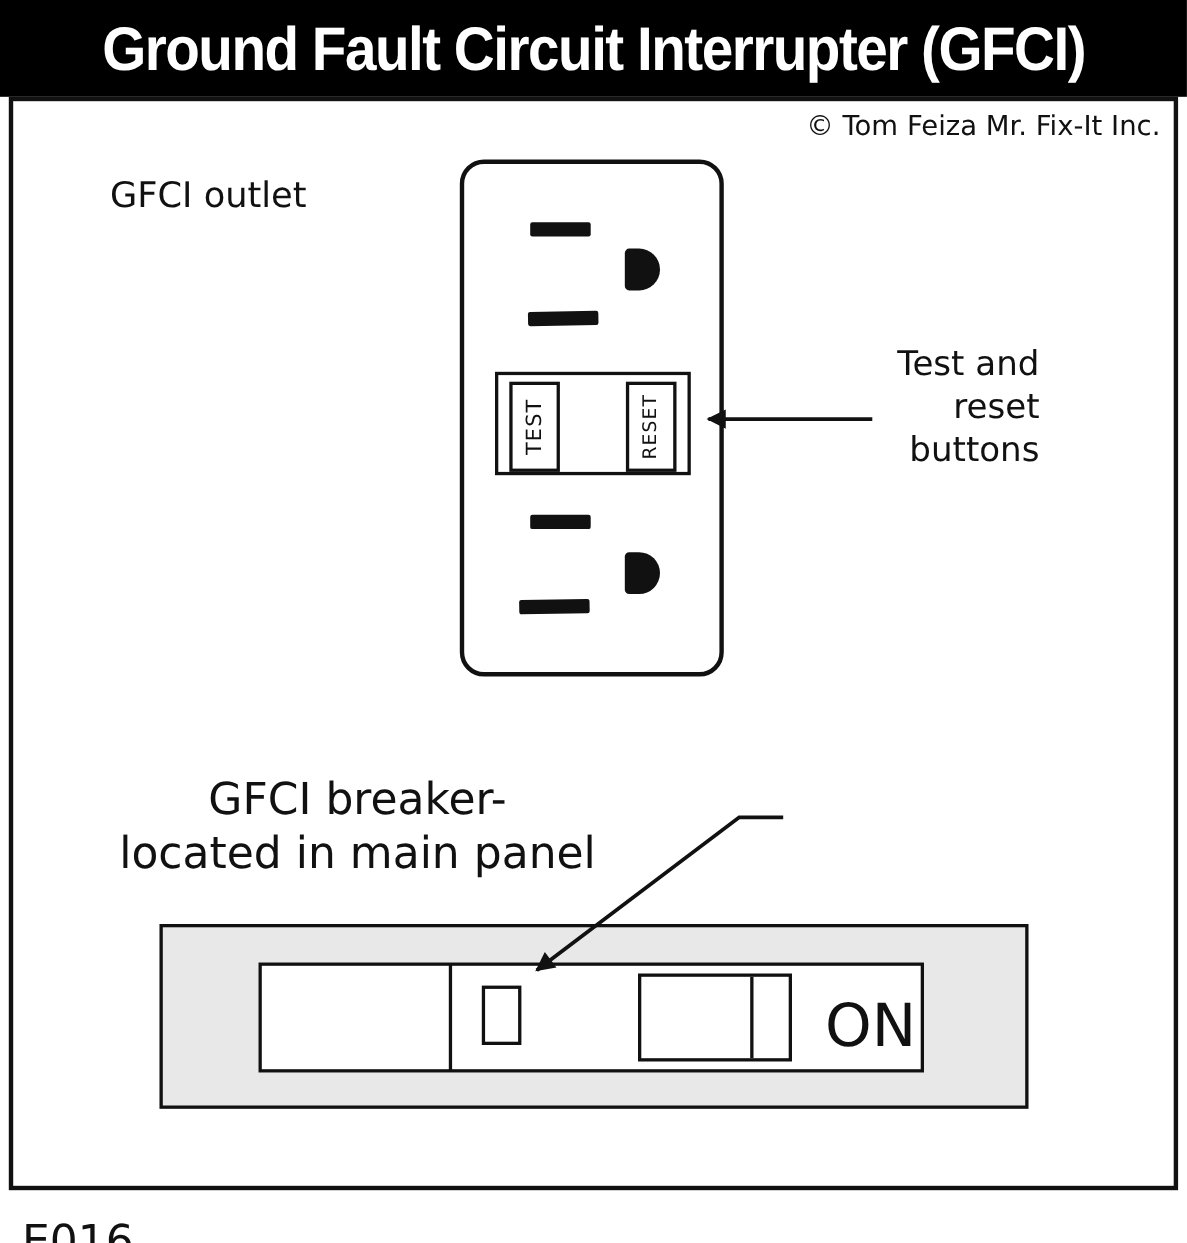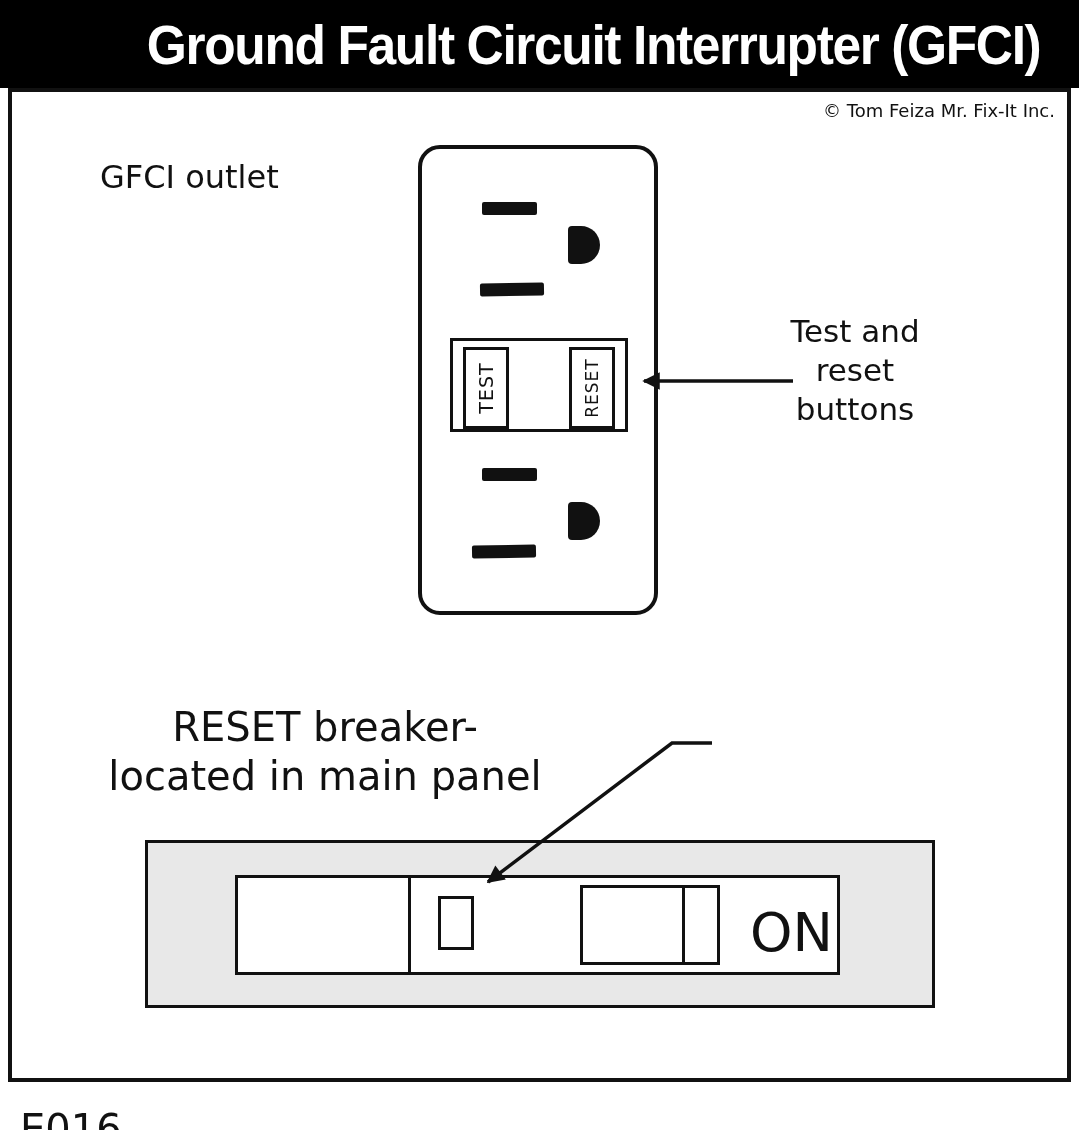--- a/index.html
+++ b/index.html
@@ -4,32 +4,32 @@
 <style>
   * { margin:0; padding:0; box-sizing:border-box; }
   html,body { background:#ffffff; }
   body { font-family:"DejaVu Sans", sans-serif; }
 
   .canvas { position:relative; width:1079px; height:1130px; background:var(--paper,#ffffff);
             color:var(--ink,#111111); overflow:hidden; }
 
   
   .title-bar { position:absolute; left:0; top:0; width:1079px; height:88px;
-               background:var(--header-bg,#000000); display:flex; align-items:center; justify-content:flex-end; }
+               background:var(--header-bg,#000000); display:flex; align-items:center; justify-content:center; }
   .title-bar h1 { color:var(--header-text,#ffffff); font-family:"Liberation Sans", sans-serif;
                   font-weight:bold; font-size:56px; letter-spacing:-1.5px;
                   transform:scaleX(0.92); white-space:nowrap; }
 
   
   .panel { position:absolute; left:8px; top:88px; width:1063px; height:994px;
            border:4px solid var(--ink,#111111); }
 
   .hand { font-family:"DejaVu Sans", sans-serif; color:var(--ink,#111111); }
 
-  .copyright { position:absolute; top:100px; right:24px; font-size:18px; }
+  .copyright { position:absolute; top:100px; right:24px; font-size:25px; }
 
   .outlet-label { position:absolute; left:100px; top:158px; font-size:32px; }
 
   
   .outlet-body { position:absolute; left:418px; top:145px; width:240px; height:470px;
                  border:4px solid var(--ink,#111111); border-radius:22px; background:#ffffff; }
   .slot { position:absolute; height:13px; background:var(--ink,#111111); border-radius:2px; }
   .slot-a { left:60px;  top:53px;  width:55px; }
   .slot-b { left:58px;  top:134px; width:64px; transform:rotate(-1deg); }
   .slot-c { left:60px;  top:319px; width:55px; }
@@ -44,21 +44,21 @@
   .btn { position:absolute; top:6px; width:46px; height:82px; border:3px solid var(--ink,#111111);
          display:flex; align-items:center; justify-content:center; background:#ffffff; }
   .btn-test  { left:10px; }
   .btn-reset { left:116px; }
   .vtext { transform:rotate(-90deg); white-space:nowrap; font-size:19px; letter-spacing:1px;
            font-family:"DejaVu Sans", sans-serif; }
   .btn-reset .vtext { font-size:17px; }
 
   
   .anno-test-reset { position:absolute; left:765px; top:312px; width:180px;
-                     text-align:center; font-size:31px; line-height:39px; }
+                     text-align:right; font-size:31px; line-height:39px; }
   .breaker-label { position:absolute; left:95px; top:703px; width:460px;
                    text-align:center; font-size:40px; line-height:49px; }
   .anno-look-for { position:absolute; left:715px; top:722px; width:215px;
                    text-align:center; font-size:32px; line-height:41px; }
 
   
   .breaker-outer { position:absolute; left:145px; top:840px; width:790px; height:168px;
                    background:var(--breaker-bg,#e8e8e8); border:3px solid var(--ink,#111111); }
   .breaker-inner { position:absolute; left:235px; top:875px; width:605px; height:100px;
                    background:#ffffff; border:3px solid var(--ink,#111111); }
@@ -110,21 +110,21 @@
     <div class="slot slot-d"></div>
   </div>
 
   <div class="hand anno-test-reset">
     <div>Test and</div>
     <div>reset</div>
     <div>buttons</div>
   </div>
 
   <div class="hand breaker-label">
-    <div>RESET breaker-</div>
+    <div>GFCI breaker-</div>
     <div>located in main panel</div>
   </div>
 
 
   <div class="breaker-outer"></div>
   <div class="breaker-inner"></div>
   <div class="breaker-divider"></div>
   <div class="breaker-test-btn"></div>
   <div class="breaker-switch">
     <div class="switch-divider"></div>

